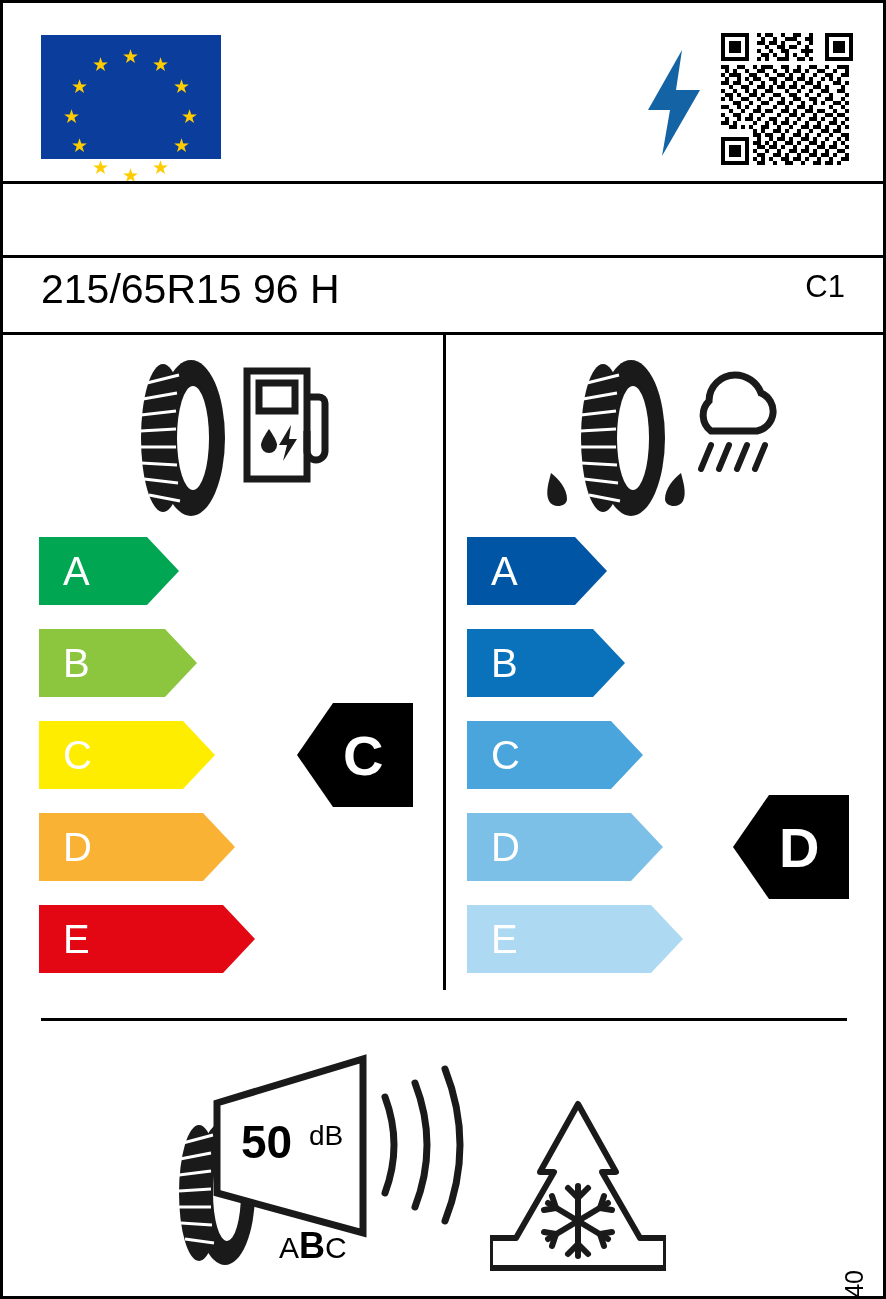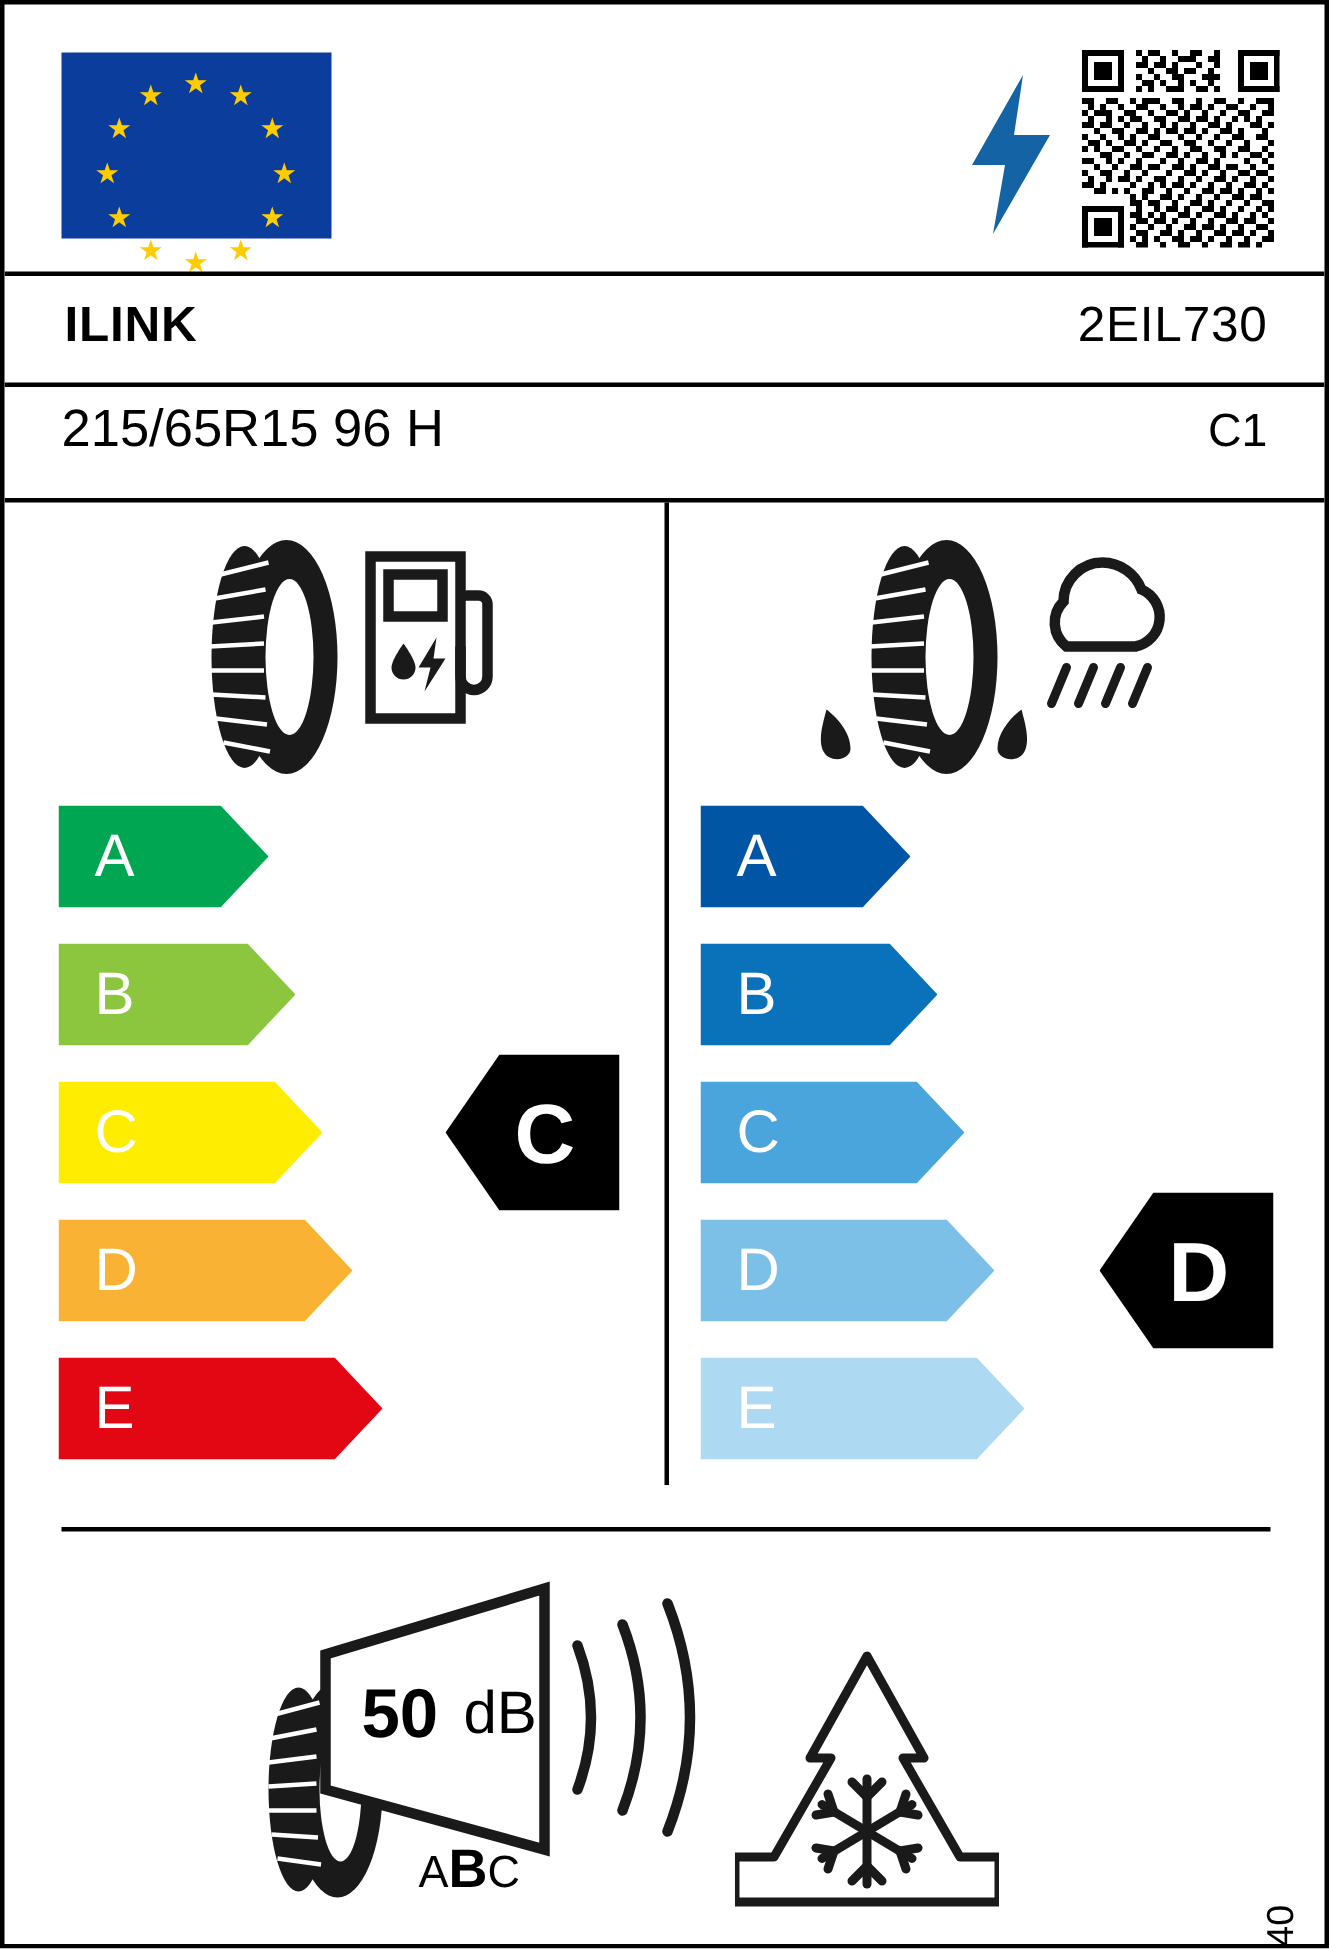--- a/index.html
+++ b/index.html
@@ -95,21 +95,21 @@
 
   
   .size-row {
     position: absolute;
     left: 0; top: 255px;
     width: 880px; height: 66px;
   }
   .tyre-size {
     position: absolute;
     left: 38px; top: 8px;
-    font-size: 35px;
+    font-size: 41px;
   }
   .tyre-class {
     position: absolute;
     right: 38px; top: 11px;
     font-size: 31px;
   }
 
   
   .vdivider {
     position: absolute;
@@ -176,21 +176,21 @@
     position: absolute;
     left: 238px;
     top: 1112px;
     font-size: 46px;
     font-weight: bold;
   }
   .db-unit {
     position: absolute;
     left: 306px;
     top: 1117px;
-    font-size: 40px;
+    font-size: 28px;
   }
   .noise-classes {
     position: absolute;
     left: 276px;
     top: 1222px;
     font-size: 30px;
     text-align: right;
   }
   .noise-classes .sel {
     font-size: 36px;
@@ -528,24 +528,20 @@
           <rect x="20" y="32" width="1" height="1"></rect>
           <rect x="23" y="32" width="2" height="1"></rect>
           <rect x="26" y="32" width="2" height="1"></rect>
           <rect x="29" y="32" width="1" height="1"></rect>
       </g>
     </svg>
   </div>
 
   <div class="hline" style="left:0; top:178px; width:880px;"></div>
 
-  <div class="brand-row">
-    <div class="brand-name">ILINK</div>
-    <div class="type-code">2EIL730</div>
-  </div>
   <div class="hline" style="left:0; top:252px; width:880px;"></div>
 
   <div class="size-row">
     <div class="tyre-size">215/65R15 96 H</div>
     <div class="tyre-class">C1</div>
   </div>
   <div class="hline" style="left:0; top:329px; width:880px;"></div>
 
   <div class="vdivider"></div>
 

